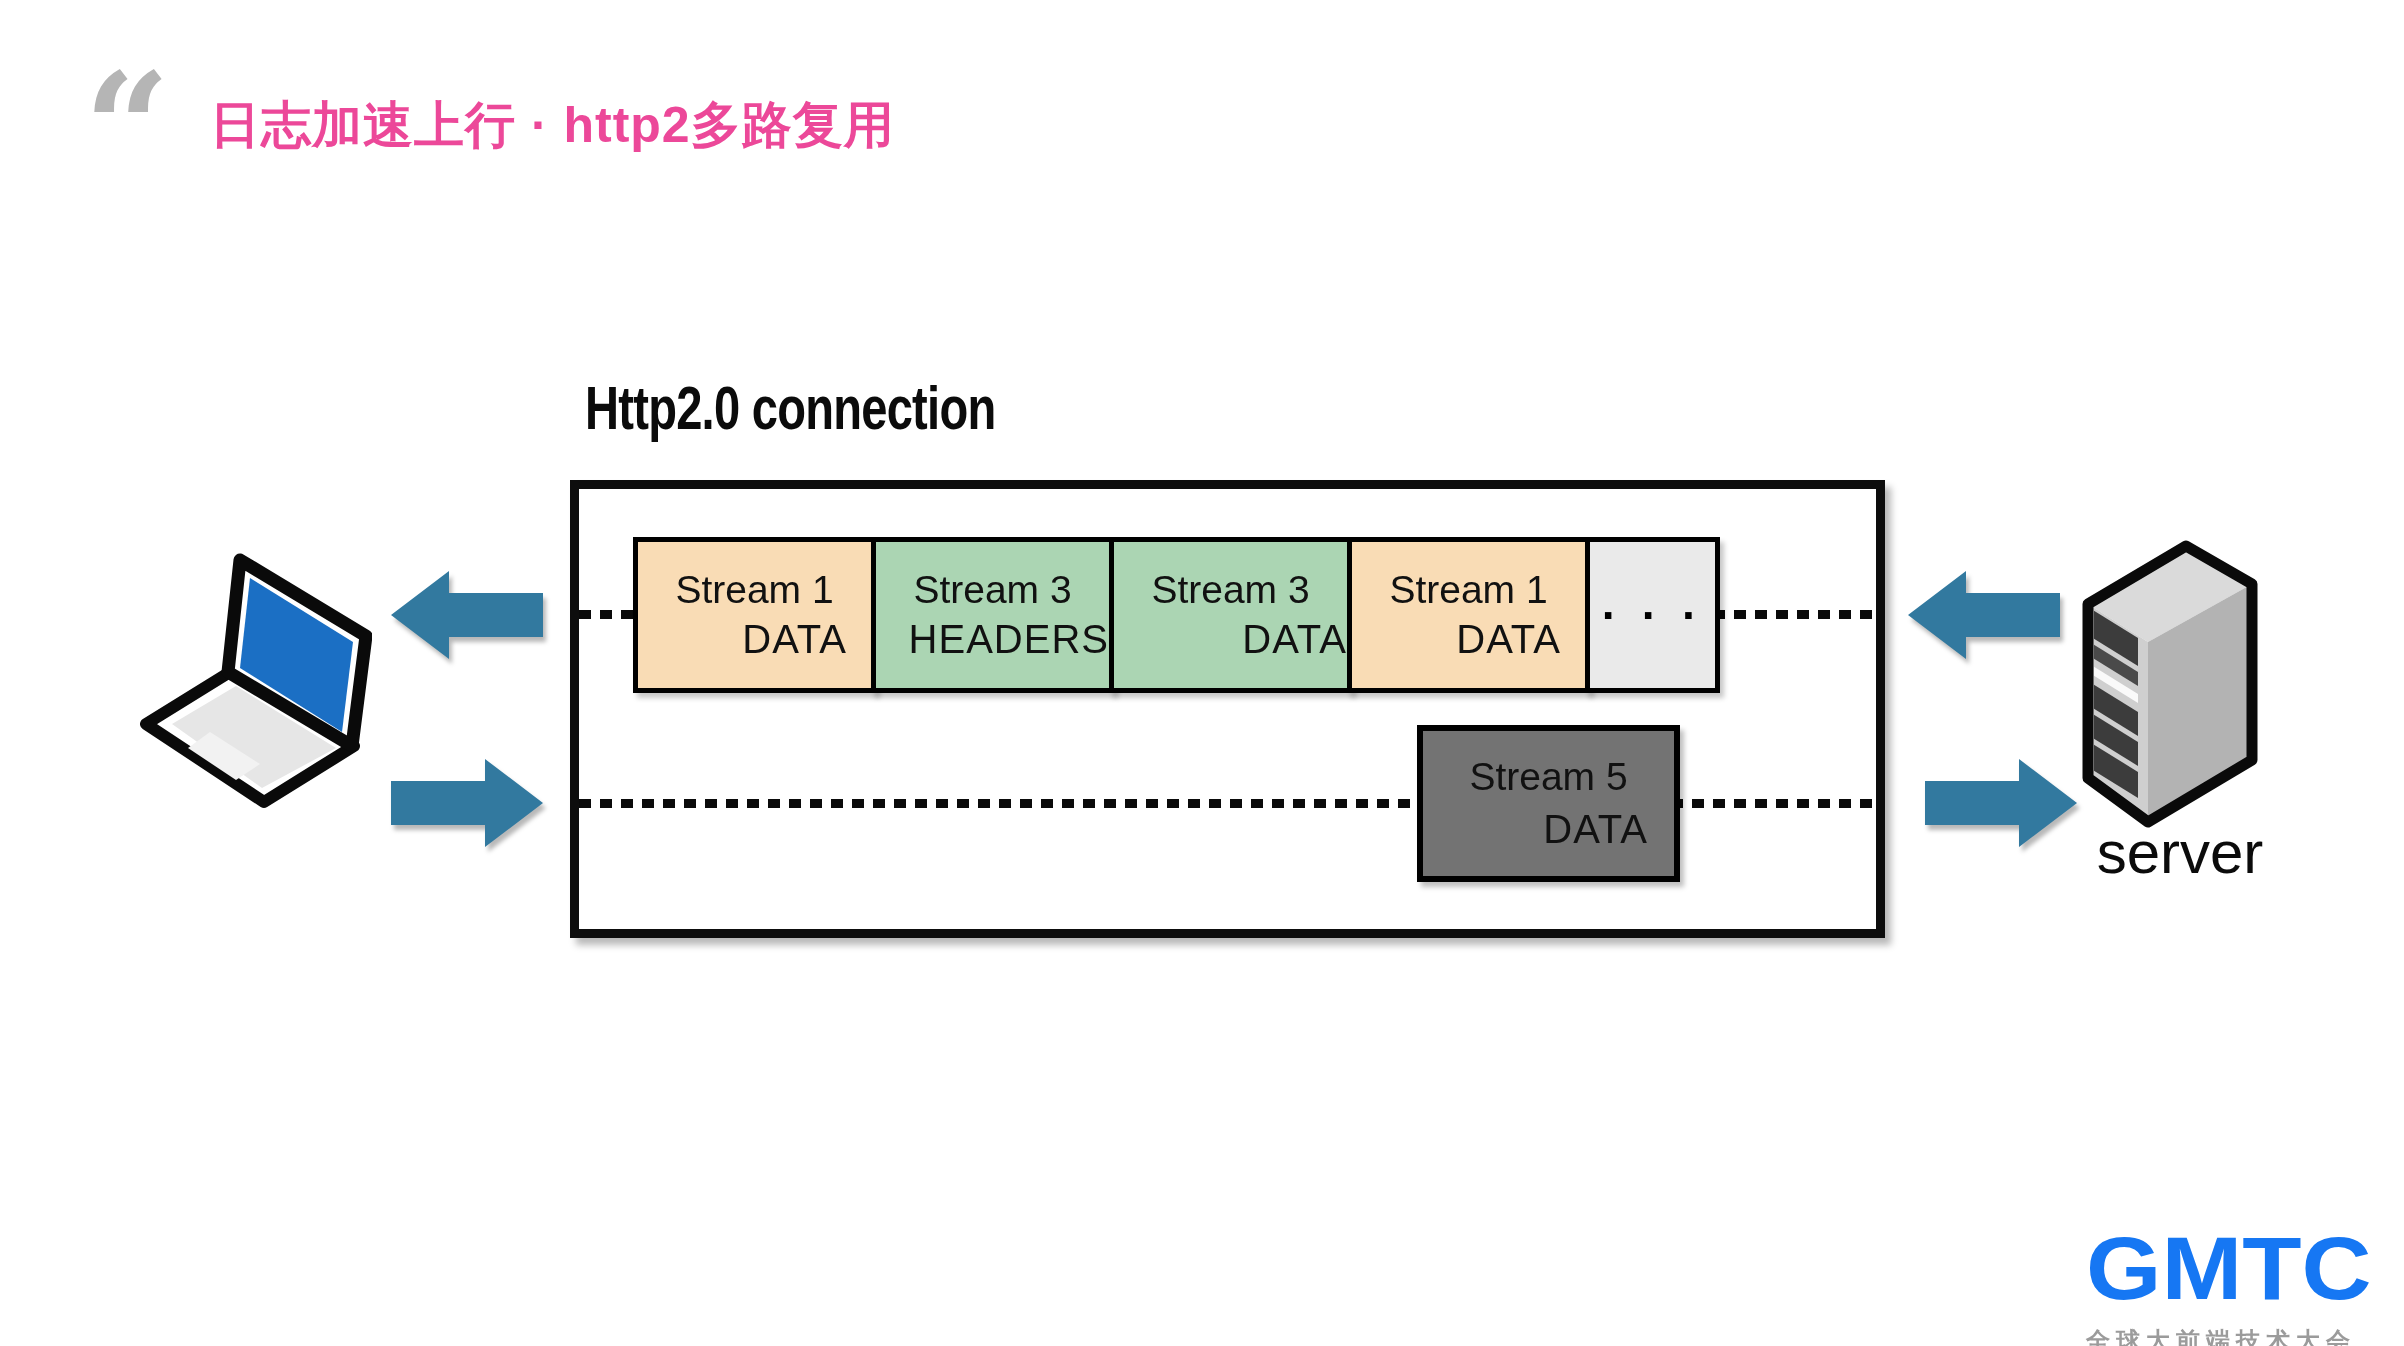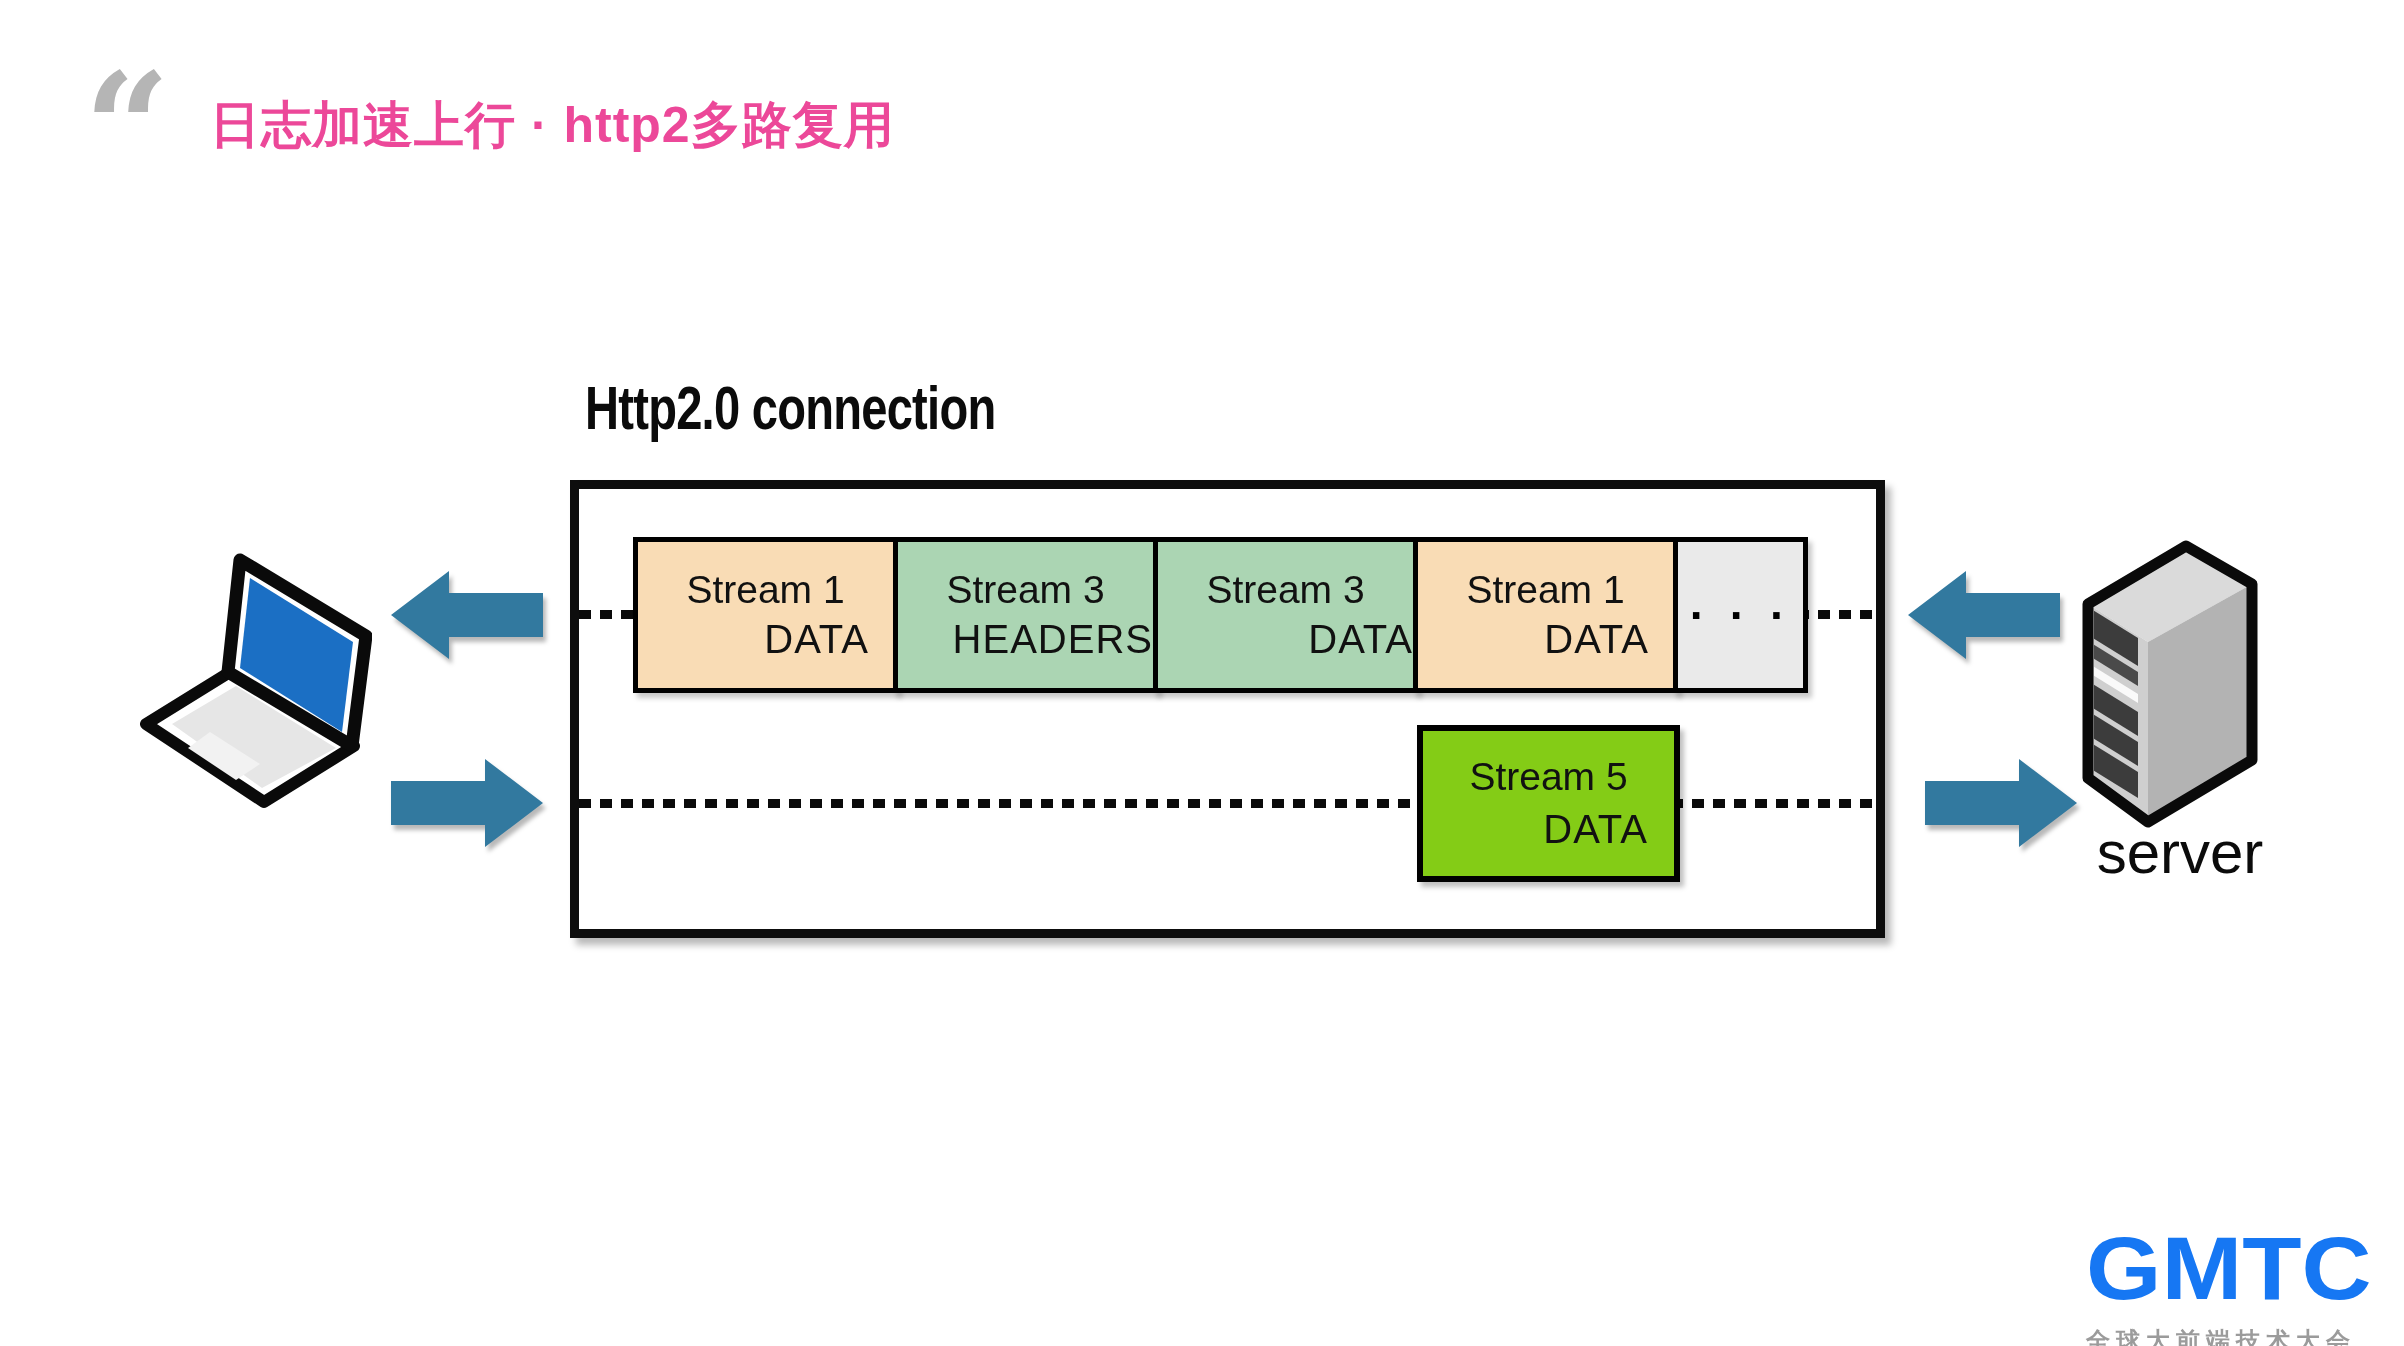--- a/index.html
+++ b/index.html
@@ -18,21 +18,21 @@
                 transform:scaleX(0.76); transform-origin:left center; letter-spacing:-1px; white-space:nowrap; }
 
   
   .conn-box { left:570px; top:480px; width:1315px; height:458px; border:9px solid #0d0d0d;
               background:#ffffff; box-shadow:6px 7px 7px rgba(0,0,0,0.28); }
   .dotline { height:9px; background:repeating-linear-gradient(to right, #0a0a0a 0 12px, transparent 12px 21px); }
   .dotline.top { left:0; top:121px; width:1297px; }
   .dotline.bottom { left:0; top:310px; width:1297px; }
 
   .frames-row { left:54px; top:48px; height:156px; display:flex; }
-  .frame { width:265px; height:156px; border:5px solid #000; box-shadow:4px 5px 5px rgba(0,0,0,0.22);
+  .frame { width:243px; height:156px; border:5px solid #000; box-shadow:4px 5px 5px rgba(0,0,0,0.22);
            display:flex; flex-direction:column; justify-content:center; padding:6px 0; }
   .frame + .frame { margin-left:-5px; }
   .frame .l1 { font-size:39px; color:#111; text-align:center; line-height:1.25; }
   .frame .l2 { font-size:40px; color:#111; text-align:right; line-height:1.25; letter-spacing:1px; }
   .frame.align-r .l2 { text-align:right; padding-right:24px; }
   .frame.ellipsis-box { width:135px; justify-content:center; box-shadow:4px 5px 5px rgba(0,0,0,0.22); }
   .frame .dots { font-size:46px; font-weight:bold; color:#000; text-align:center; letter-spacing:6px; line-height:1; }
 
   .stream5 { left:838px; top:236px; width:263px; height:157px; border:6px solid #000;
              box-shadow:4px 5px 5px rgba(0,0,0,0.25);
@@ -83,21 +83,21 @@
       </div>
       <div class="frame align-r" style="background: rgb(249, 220, 181);">
         <div class="l1">Stream 1</div>
         <div class="l2">DATA</div>
       </div>
       <div class="frame ellipsis-box" style="background: rgb(234, 234, 234);">
         <div class="dots">· · ·</div>
       </div>
     </div>
 
-    <div class="abs stream5" style="background: #84cc16;">
+    <div class="abs stream5" style="background: #737373;">
       <div class="l1">Stream 5</div>
       <div class="l2">DATA</div>
     </div>
   </div>
 
   <div class="abs" style="left:140px; top:552px;">
     <svg width="232" height="260" viewBox="0 0 232 260">
 
       <polygon points="90,120 214,194 124,250 6,172" fill="#ffffff" stroke="#0a0a0a" stroke-width="12" stroke-linejoin="round"></polygon>
       <polygon points="96,134 196,196 122,236 32,172" fill="#e6e6e6"></polygon>

